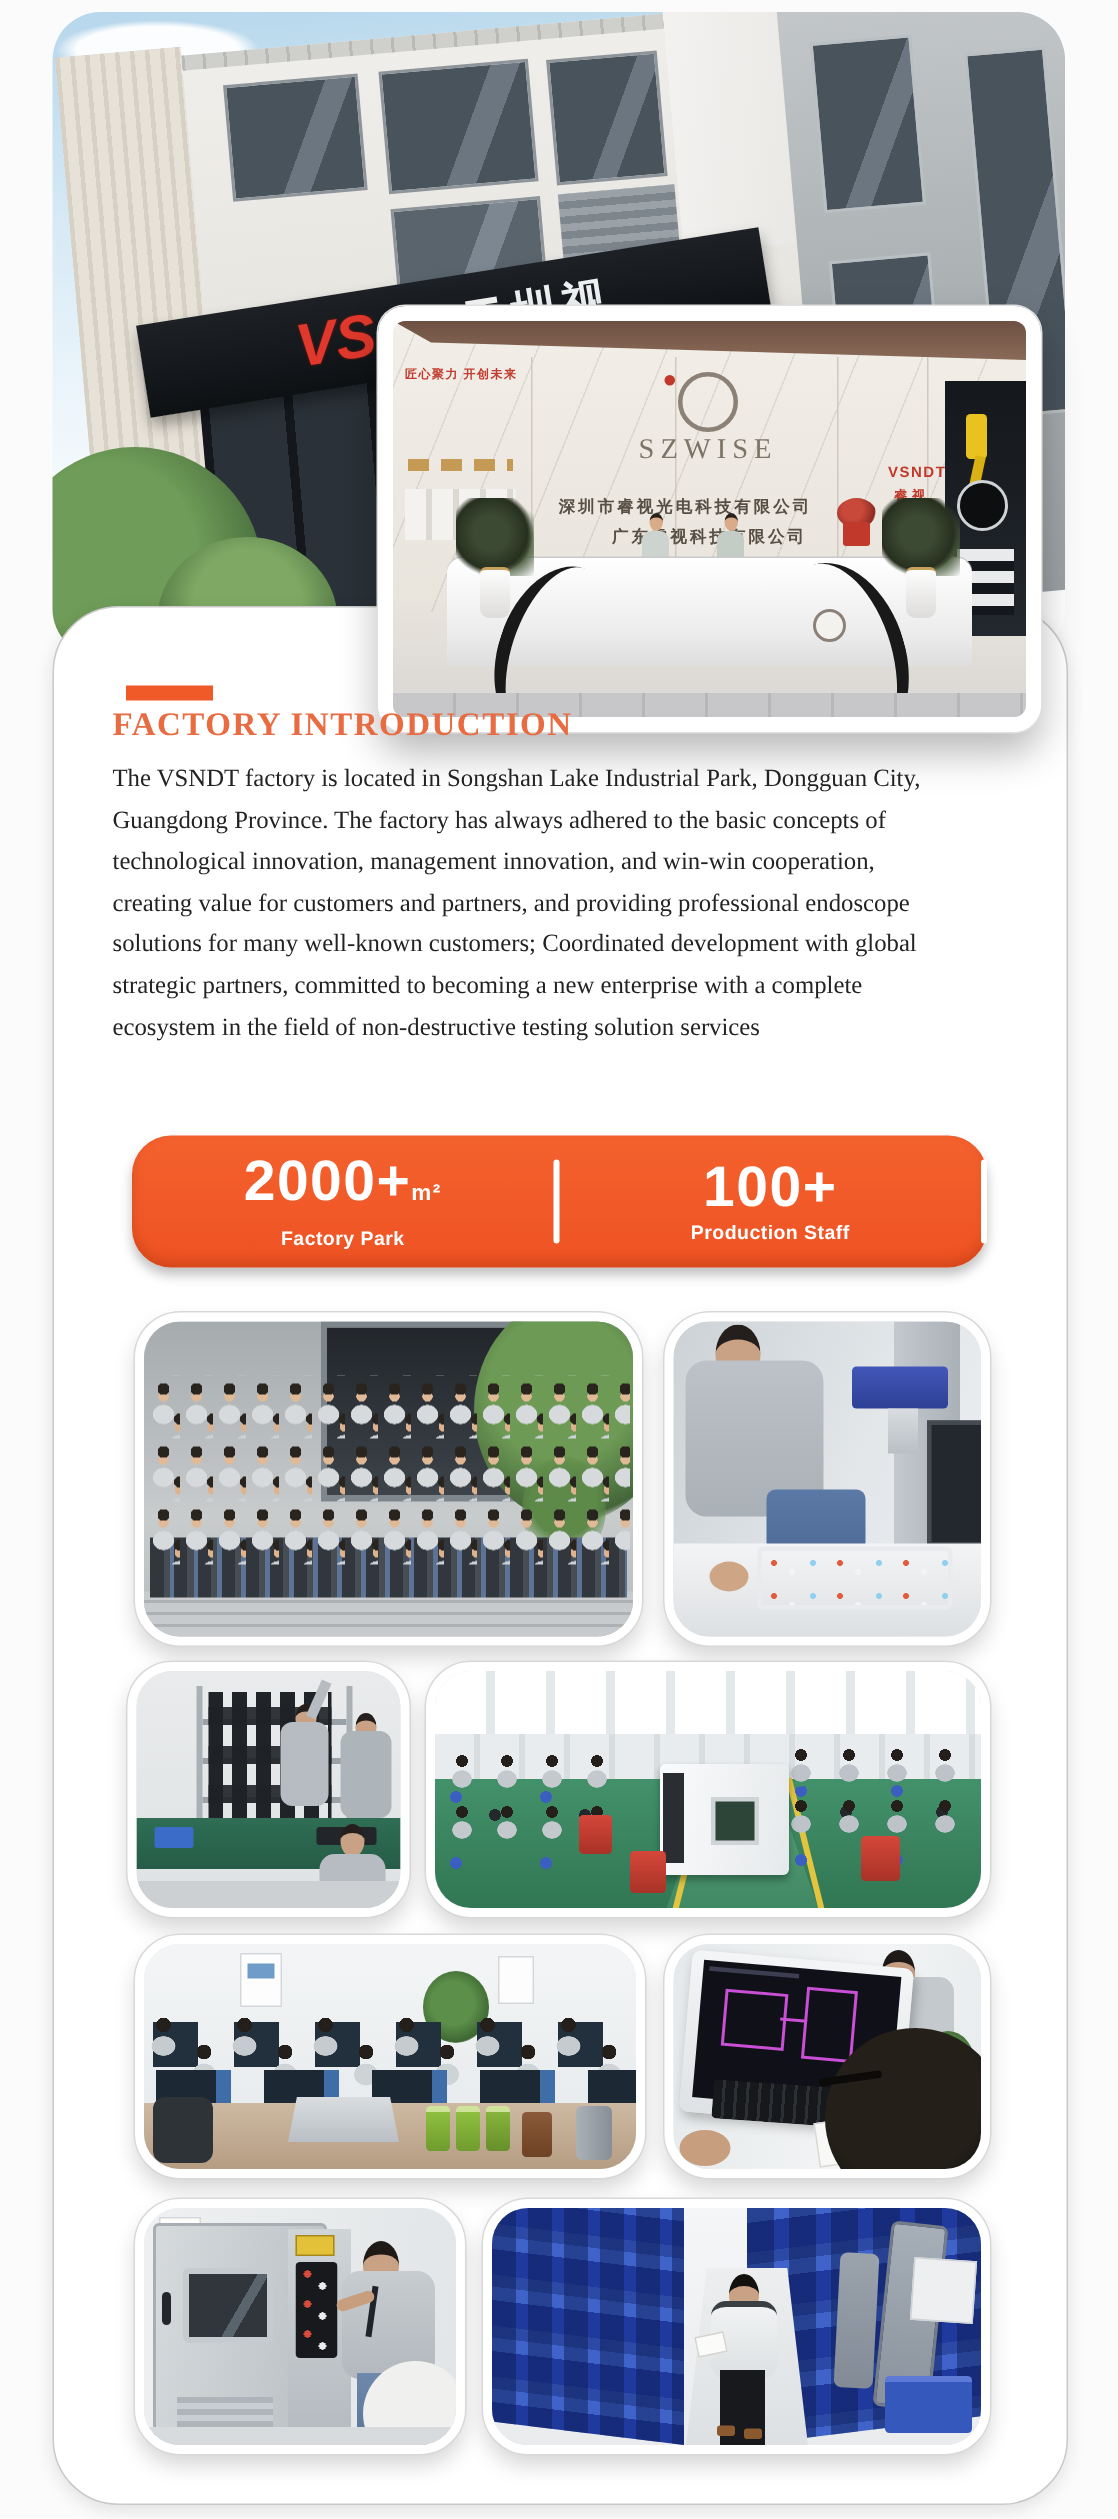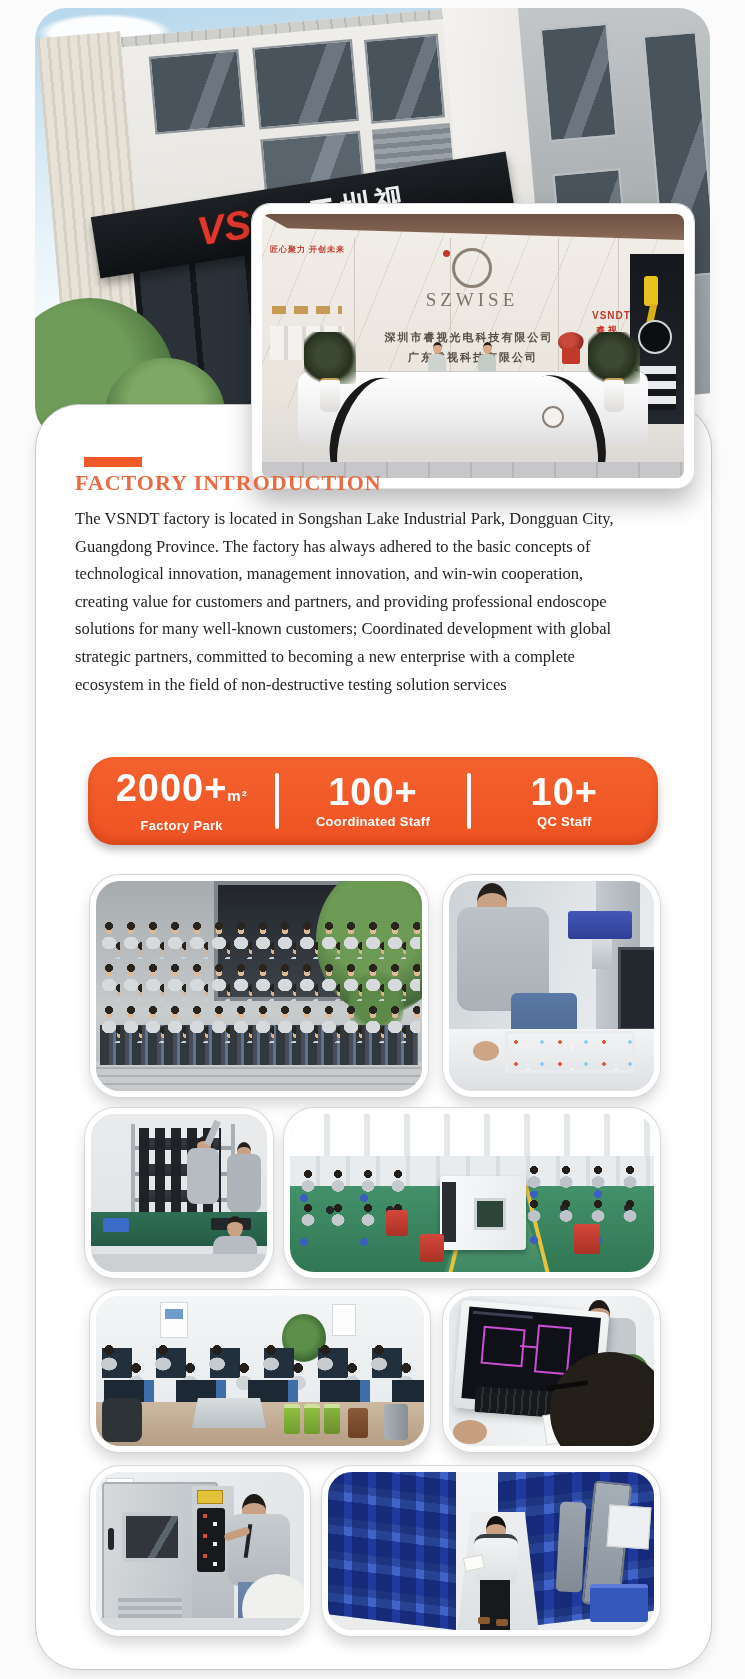--- a/index.html
+++ b/index.html
@@ -108,21 +108,21 @@
   <div class="abs" style="left:10px;top:92px;width:70px;height:8px;background:repeating-linear-gradient(90deg,#c59a54 0 14px,transparent 14px 22px);"></div>
   <div class="abs" style="left:8px;top:112px;width:74px;height:34px;background:repeating-linear-gradient(90deg,#f4f2ee 0 14px,#dcd9d2 14px 18px);"></div>
 
   <div class="abs" style="left:150px;top:34px;width:120px;display:flex;flex-direction:column;align-items:center;">
     <div style="position:relative;">
       <div id="szwise-logo-ring"></div>
       <div class="abs blob" style="left:-9px;top:2px;width:7px;height:7px;background:#c0392b;"></div>
     </div>
     <div style="font-size:19px;letter-spacing:4px;color:#7d7468;font-weight:400;margin-top:1px;">SZWISE</div>
   </div>
-  <div class="abs cnline" style="left:92px;top:116px;width:230px;">深圳市睿视光电科技有限公司</div>
+  <div class="abs cnline" style="left:80px;top:116px;width:230px;">深圳市睿视光电科技有限公司</div>
   <div class="abs cnline" style="left:96px;top:136px;width:230px;">广东睿视科技有限公司</div>
 
   <div class="abs" style="left:330px;top:96px;width:60px;font-size:10px;font-weight:800;color:#c0392b;font-family:'Liberation Sans',sans-serif;letter-spacing:1px;">VSNDT</div>
   <div class="abs" style="left:334px;top:110px;width:40px;font-size:9px;font-weight:700;color:#c0392b;letter-spacing:3px;">睿视</div>
   <div class="abs" style="left:368px;top:40px;width:54px;height:170px;background:linear-gradient(#14171b,#23282e);">
     <div class="abs" style="left:14px;top:22px;width:14px;height:30px;background:#e8c21f;border-radius:3px;"></div>
     <div class="abs" style="left:18px;top:50px;width:7px;height:22px;background:#d9b115;transform:rotate(12deg);"></div>
     <div class="abs blob" style="left:8px;top:66px;width:30px;height:30px;border:2px solid #cfd3d6;background:#0c0e10;"></div>
     <div class="abs" style="left:8px;top:112px;width:38px;height:44px;background:repeating-linear-gradient(180deg,#e8eaec 0 8px,#14171b 8px 15px);"></div>
   </div>
@@ -156,27 +156,23 @@
 <p id="para" class="abs" style="margin:0;">The VSNDT factory is located in Songshan Lake Industrial Park, Dongguan City, Guangdong Province. The factory has always adhered to the basic concepts of technological innovation, management innovation, and win-win cooperation, creating value for customers and partners, and providing professional endoscope solutions for many well-known customers; Coordinated development with global strategic partners, committed to becoming a new enterprise with a complete ecosystem in the field of non-destructive testing solution services</p>
 
 <div id="stats" class="abs">
   <div class="stat">
     <div class="num"><span>2000+</span><span class="unit">m²</span></div>
     <div class="lbl">Factory Park</div>
   </div>
   <div class="statdiv"></div>
   <div class="stat">
     <div class="num"><span>100+</span></div>
-    <div class="lbl">Coordinated Staff</div>
+    <div class="lbl">Production Staff</div>
   </div>
   <div class="statdiv"></div>
-  <div class="stat">
-    <div class="num"><span>10+</span></div>
-    <div class="lbl">QC Staff</div>
-  </div>
 </div>
 
 <div class="abs photo" style="left:90px;top:875px;width:338px;height:222px;">
   <div class="abs" style="inset:0;background:linear-gradient(180deg,#a6abae 0%,#bdc1c3 45%,#c9cccd 62%,#b5b9bb 100%);"></div>
   <div class="abs" style="left:118px;top:0;width:126px;height:112px;background:linear-gradient(#22262b,#3c4349);border:4px solid #7e868c;"></div>
   <div class="abs blob" style="right:-24px;top:-16px;width:130px;height:150px;background:radial-gradient(circle at 45% 40%,#6d9a55 0 42%,#44663a 75%,transparent 80%);"></div>
   <div class="abs blob" style="right:18px;top:90px;width:56px;height:70px;background:radial-gradient(circle at 50% 45%,#5d8a49 0 45%,transparent 75%);"></div>
   <div class="abs" style="left:0;bottom:0;width:100%;height:30px;background:repeating-linear-gradient(180deg,#c8cbcd 0 6px,#adb1b3 6px 8px);"></div>
   <div class="abs" style="left:4px;bottom:26px;right:4px;height:40px;background:repeating-linear-gradient(90deg,#32373e 0 9px,#474d55 9px 13px,#5d7396 13px 16px);"></div>
   <div class="abs" style="left:2px;top:36px;right:2px;height:130px;background-image:radial-gradient(circle 4px at 11px 9px,#2a241f 98%,transparent),radial-gradient(circle 3.5px at 11px 14px,#e0b997 98%,transparent),radial-gradient(ellipse 10px 9px at 11px 26px,#d6dadd 70%,transparent 72%),radial-gradient(circle 4px at 22px 29px,#2a241f 98%,transparent),radial-gradient(circle 3.5px at 22px 34px,#ddb28d 98%,transparent),radial-gradient(ellipse 10px 9px at 22px 46px,#ccd1d5 70%,transparent 72%);background-size:22px 42px;"></div>

